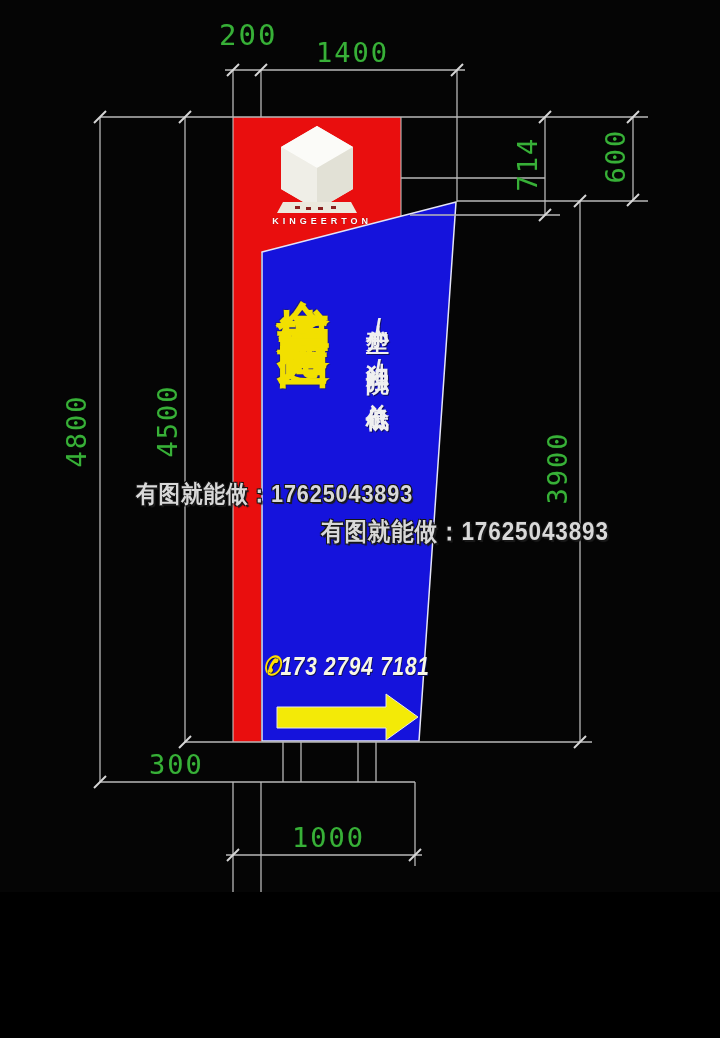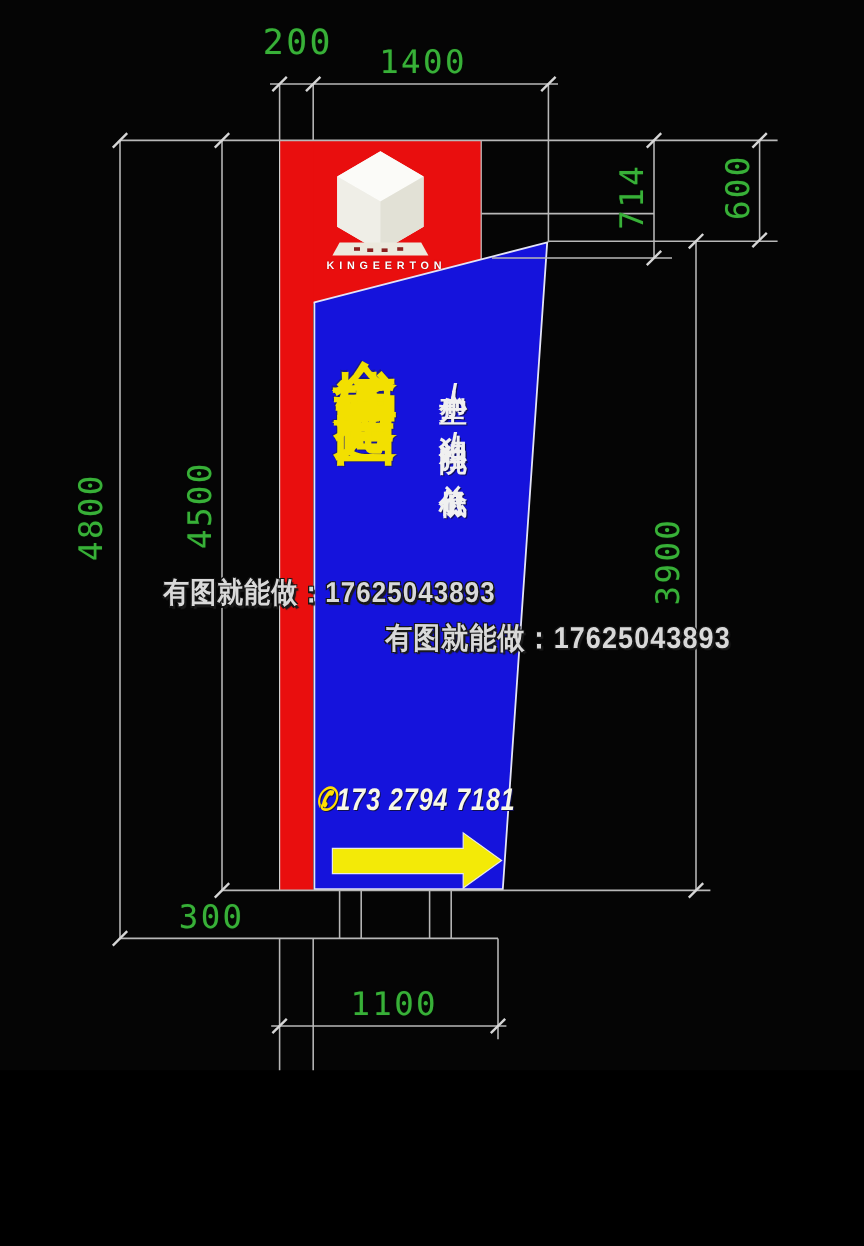--- a/index.html
+++ b/index.html
@@ -138,21 +138,21 @@
   <div class="txt dim vdim" style="left:570px;top:141px;">600</div>
 
   <div class="txt dim vdim" style="left:31px;top:416px;">4800</div>
 
   <div class="txt dim vdim" style="left:122px;top:406px;">4500</div>
 
   <div class="txt dim vdim" style="left:512px;top:453px;">3900</div>
 
   <div class="txt dim" style="left:109px;top:749px;margin-left:40px;">300</div>
 
-  <div class="txt dim" style="left:292px;top:822px;">1100</div>
+  <div class="txt dim" style="left:292px;top:822px;">1000</div>
 
   <div class="txt dim dim-lg" style="left:220px;top:954px;">200</div>
 
   <div class="txt brand" style="left:262px;top:216px;">KINGEERTON</div>
 
   <div class="txt main-text" style="left:275px;top:256px;">金博通智造园</div>
 
   <div class="txt side-text" style="left:363px;top:306px;">小户型/独门独院/总价低</div>
 
   <div class="txt phone" style="left:263px;top:651px;">

